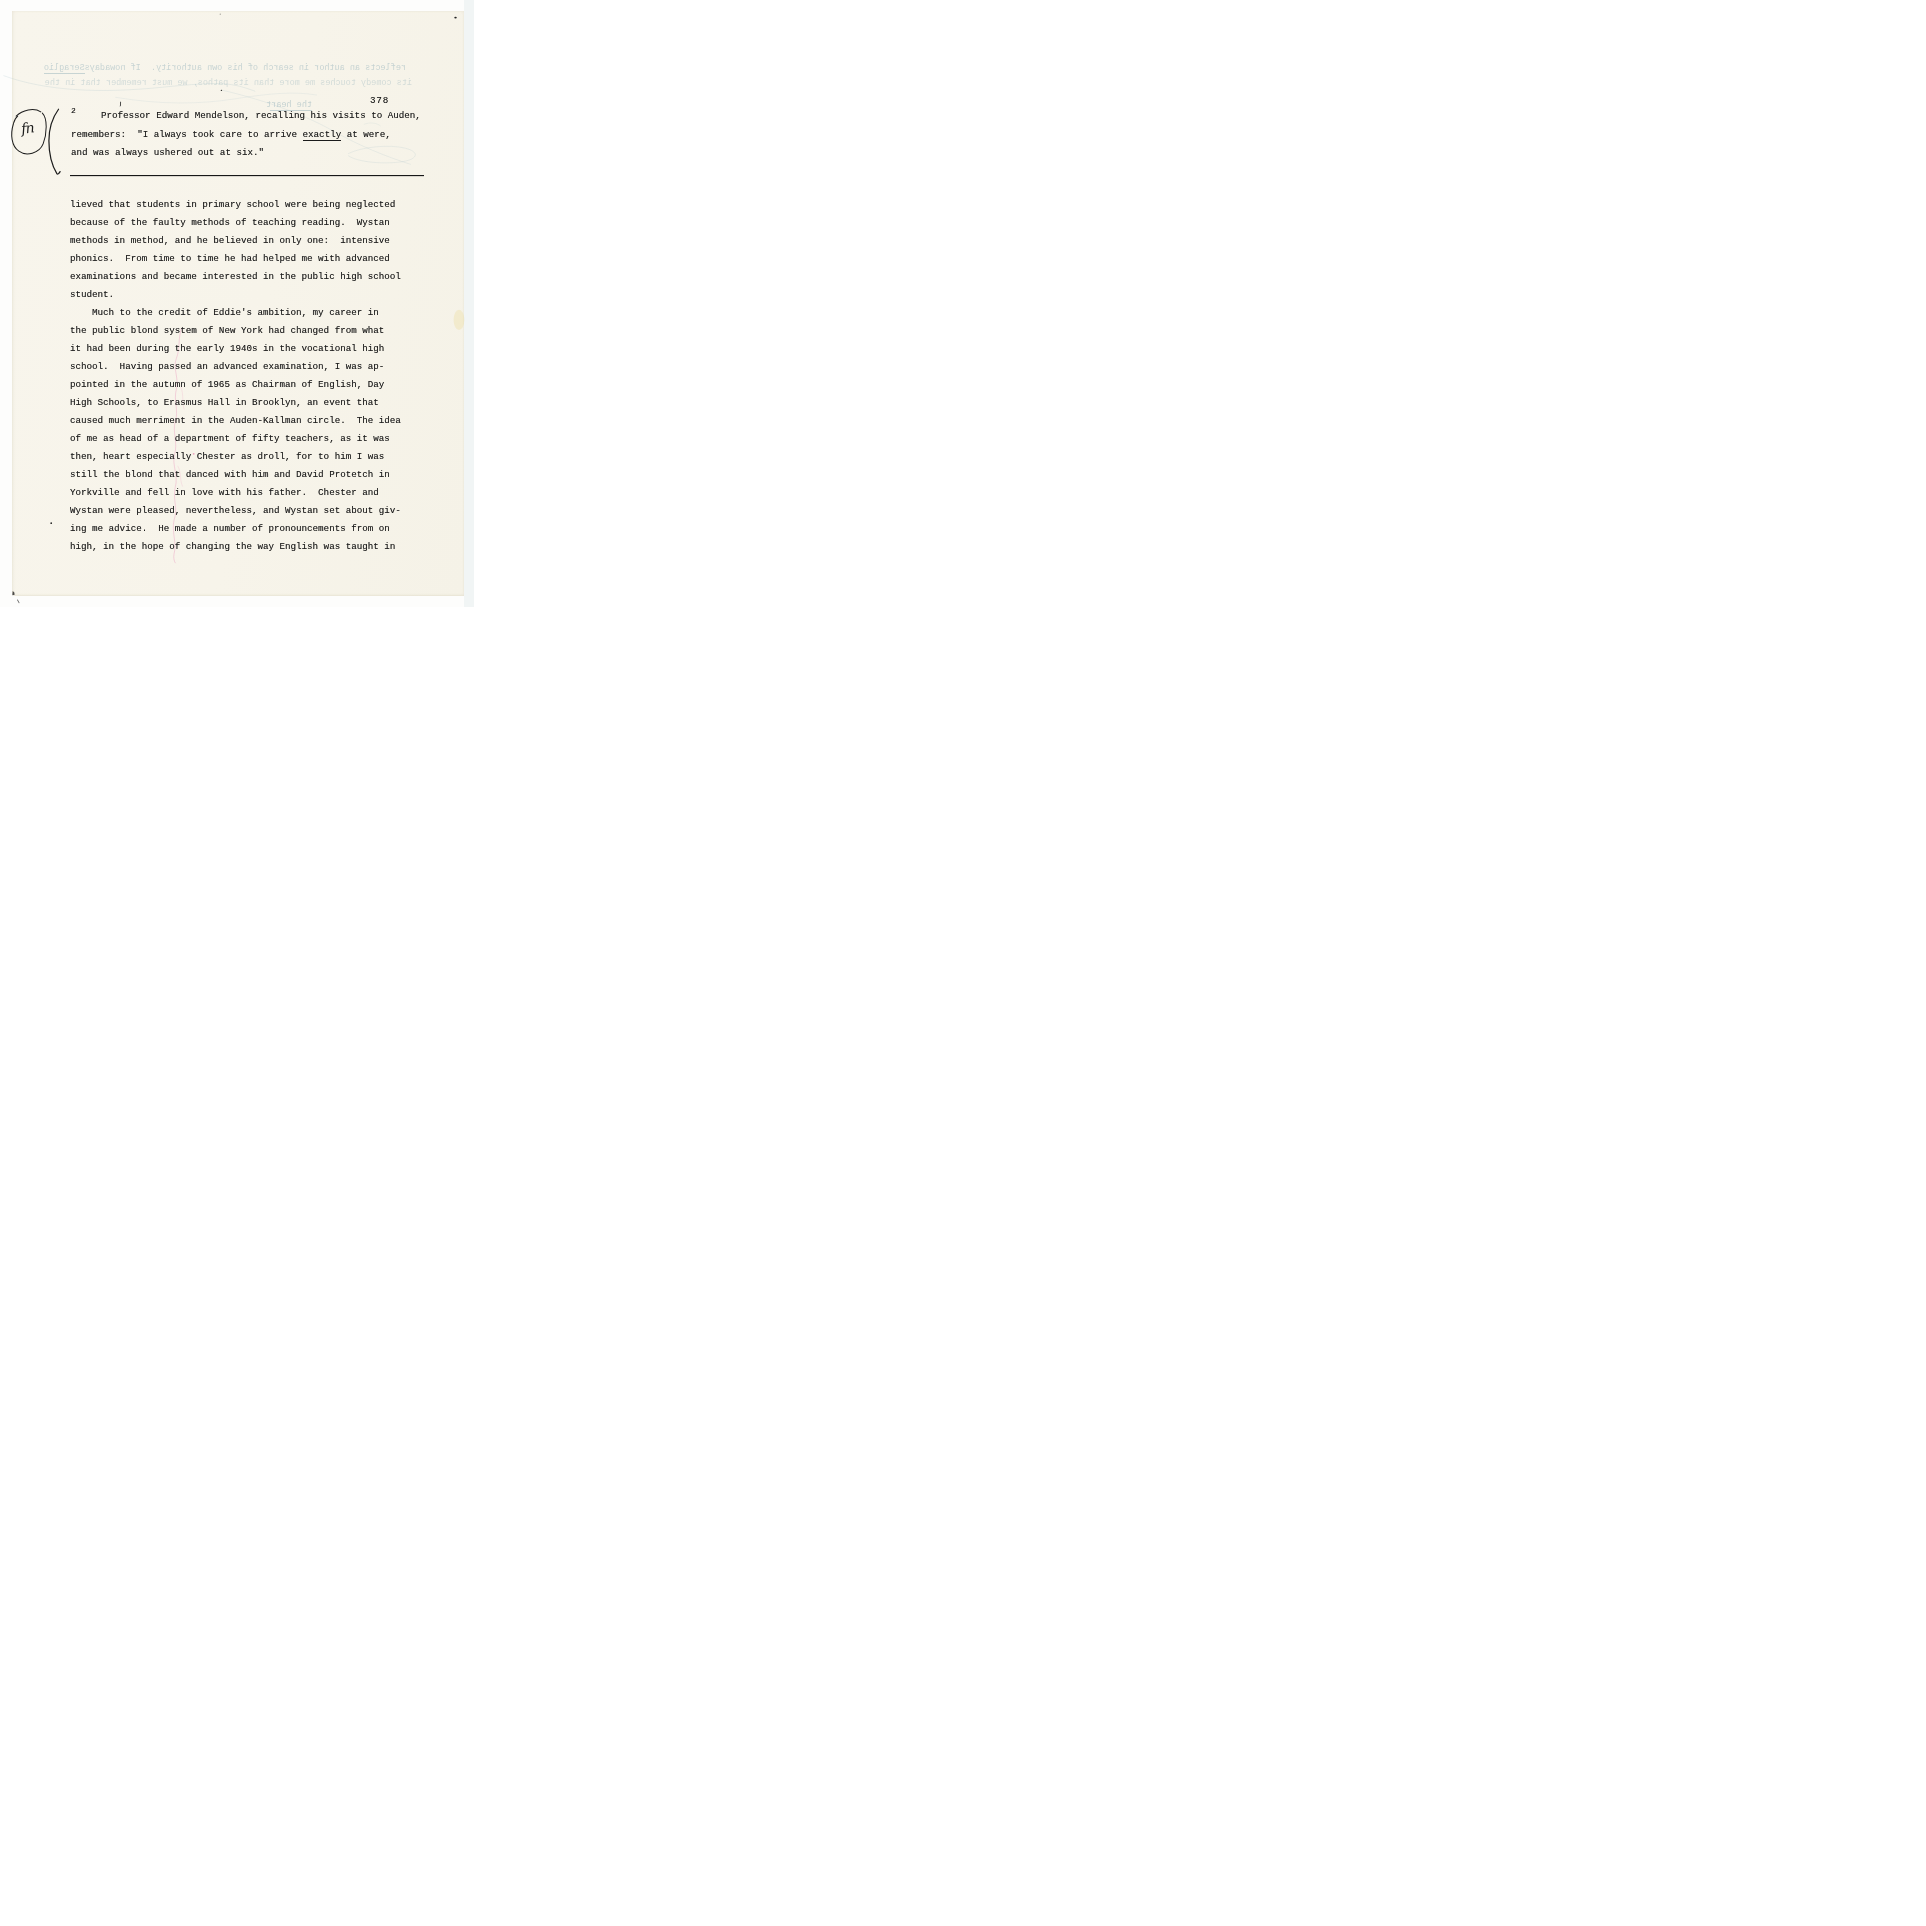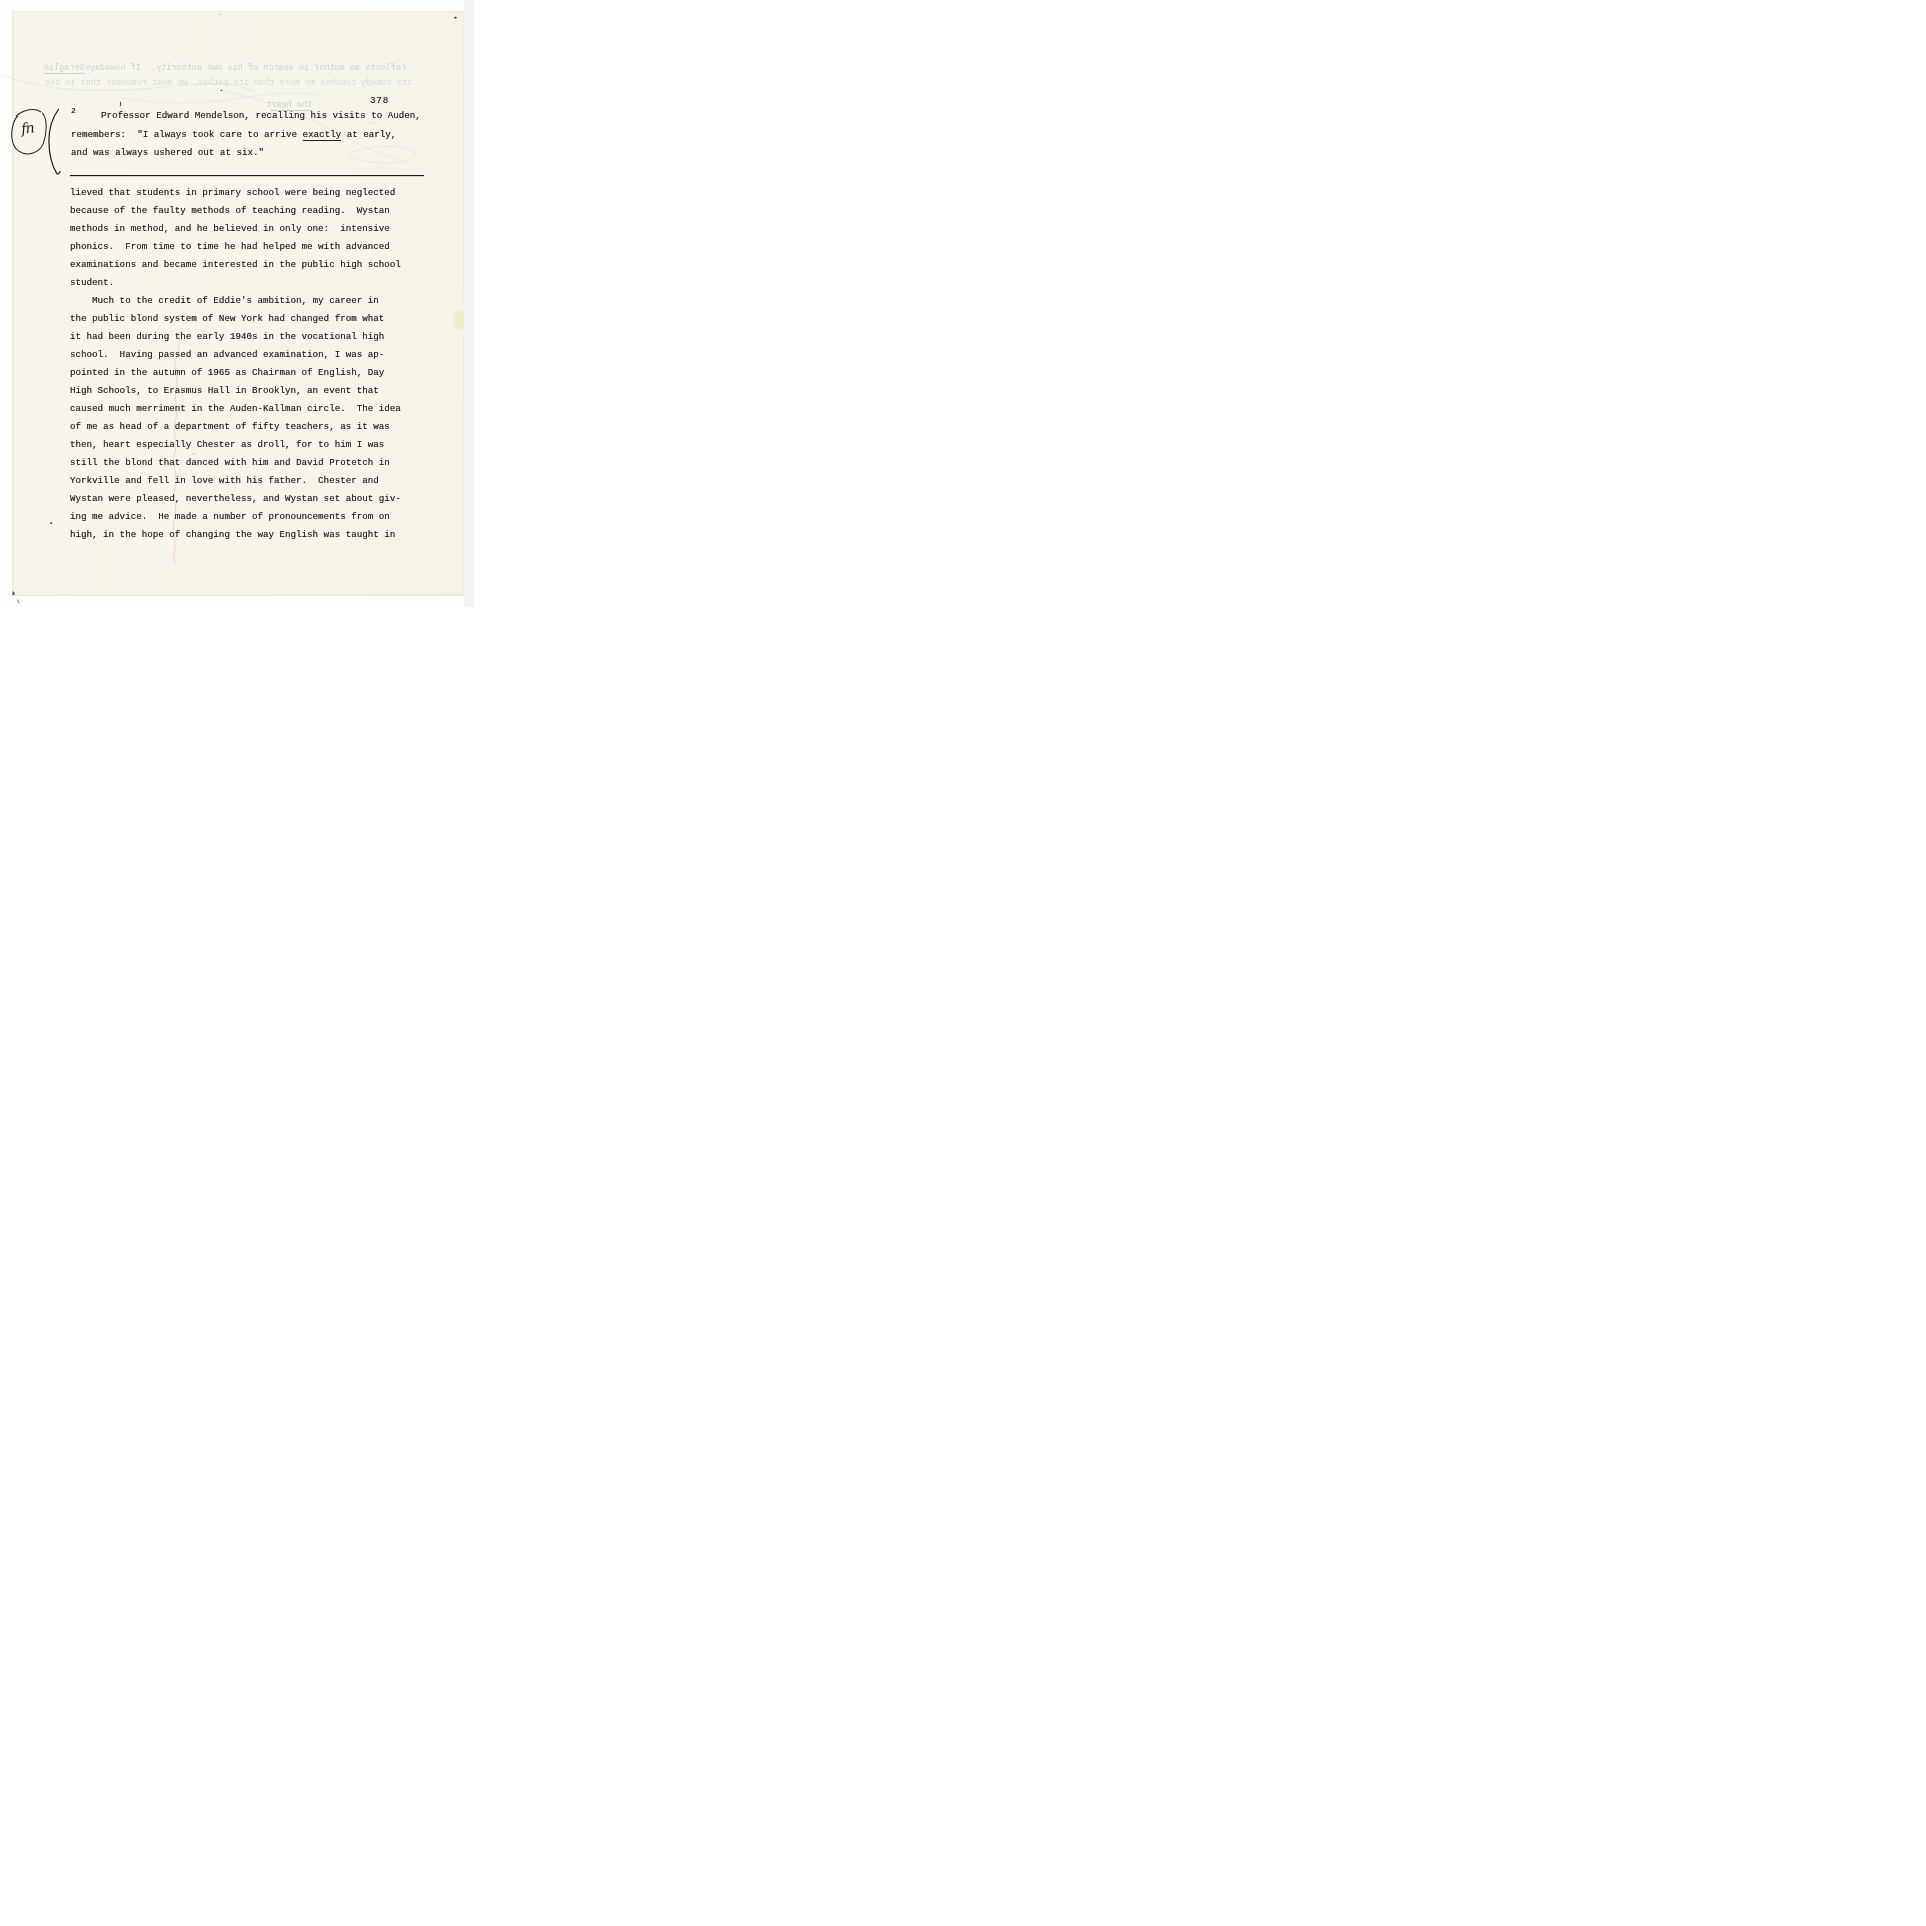--- a/index.html
+++ b/index.html
@@ -14,21 +14,21 @@
   .t{position:absolute;white-space:pre;color:#1b1b1b;font-size:9.2px;line-height:9.2px;
      text-shadow:0.1px 0.1px 0.2px rgba(10,10,10,.45);}
   .page-number{left:370px;top:56px;letter-spacing:0.8px;margin-top:40px;}
   .fn-sup{left:71px;top:106px;font-size:8px;}
   .fn-l1{left:82px;top:111px;padding-left:19px;}
   .fn-l2{left:71px;top:130px;}
   .fn-l3{left:71px;top:148px;text-align:right;}
   .u-heavy{border-bottom:1.2px solid #1b1b1b;padding-bottom:0.4px;text-align:center;}
   .rule{position:absolute;left:70px;top:175px;width:354px;height:1.3px;background:#171717;
         box-shadow:0 0.4px 0 rgba(23,23,23,.35);}
-  .body-text{position:absolute;left:70px;top:184px;}
+  .body-text{position:absolute;left:70px;top:196px;}
   .body-text div{white-space:pre;color:#1b1b1b;font-size:9.2px;line-height:18px;
                  text-shadow:0.1px 0.1px 0.2px rgba(10,10,10,.45);}
   
   .bleed{position:absolute;color:#7fa3b0;transform:scaleX(-1);filter:blur(0.2px);
          white-space:pre;font-size:8.5px;line-height:9.2px;}
   .bl1{left:65px;top:64px;width:341px;opacity:.40;}
   .bl2{left:58px;top:79px;width:354px;opacity:.30;}
   .bl3{left:270px;top:101px;width:42px;opacity:.42;}
   .bu{border-bottom:0.8px solid #7fa3b0;}
   
@@ -83,21 +83,21 @@
       <path d="M 46,1556 l 5,9 l -2,1 l -5,-9 z" opacity="0.7"></path>
     </g>
 
     <ellipse cx="1192" cy="830" rx="14" ry="26" fill="#e8d78a" opacity="0.28"></ellipse>
   </svg>
 
   <div class="t page-number">378</div>
 
   <div class="t fn-sup">2</div>
   <div class="t fn-l1">Professor Edward Mendelson, recalling his visits to Auden,</div>
-  <div class="t fn-l2"><span>remembers:  "I always took care to arrive </span><span class="u-heavy">exactly</span><span> at early,</span></div>
+  <div class="t fn-l2"><span>remembers:  "I always took care to arrive </span><span class="u-heavy">exactly</span><span> at were,</span></div>
   <div class="t fn-l3">and was always ushered out at six."</div>
 
   <div class="fn-label">fn</div>
 
   <div class="rule"></div>
 
   <div class="body-text">
       <div>lieved that students in primary school were being neglected</div>
       <div>because of the faulty methods of teaching reading.  Wystan</div>
       <div>methods in method, and he believed in only one:  intensive</div>

